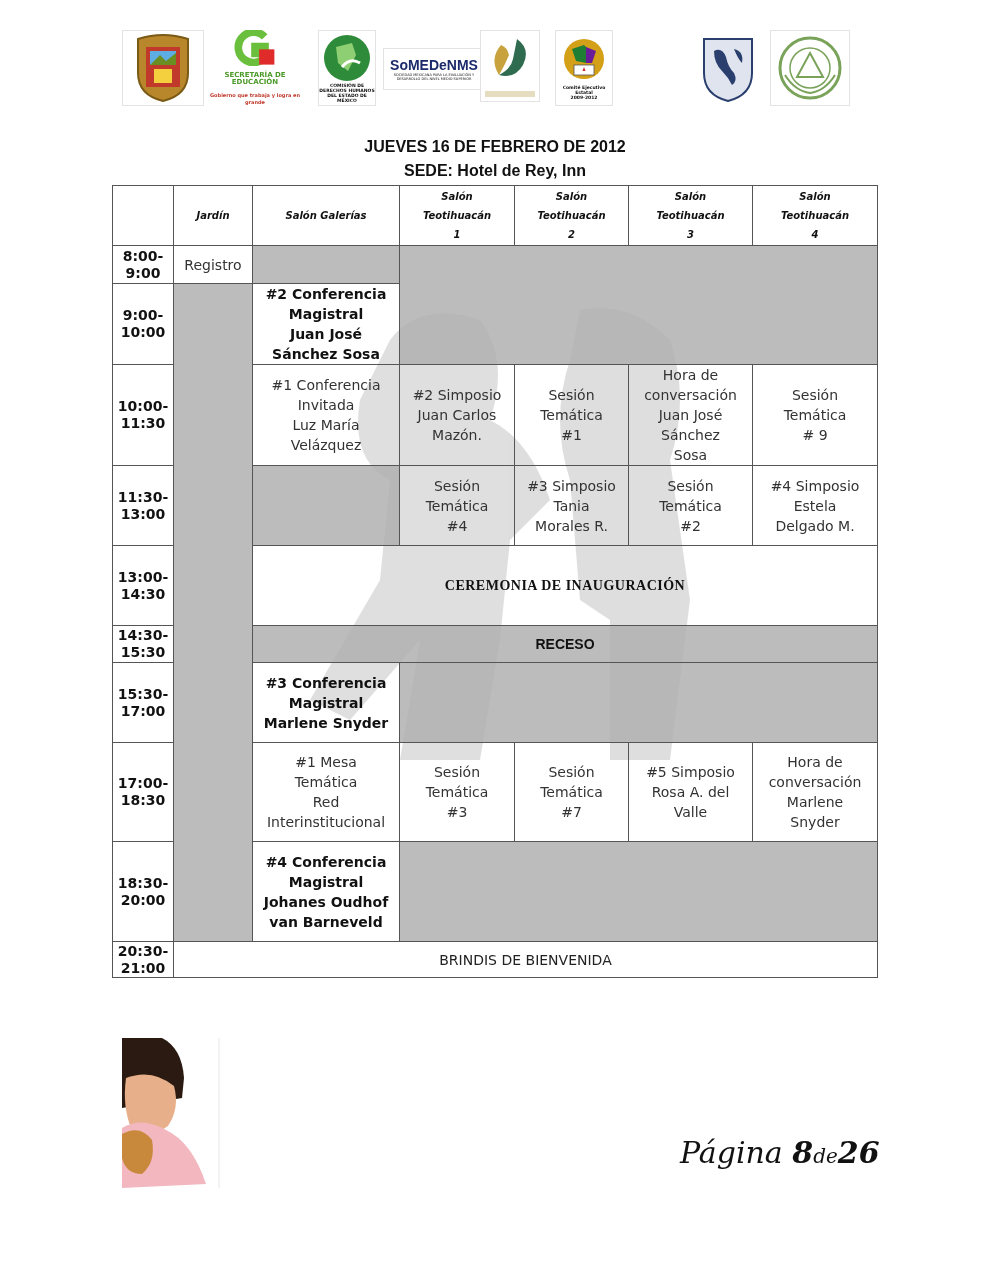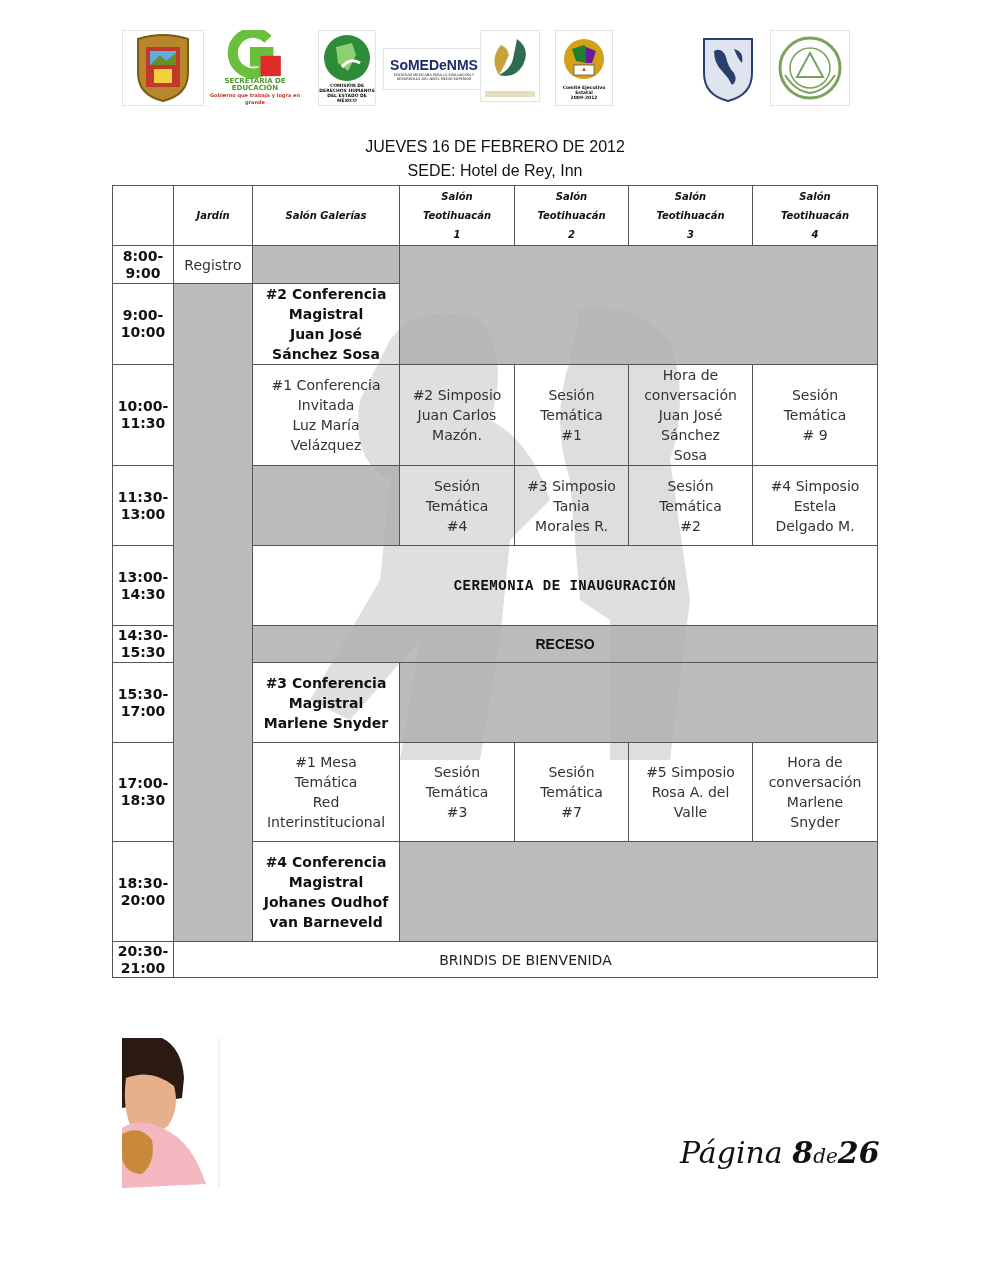--- a/index.html
+++ b/index.html
@@ -2,34 +2,34 @@
 <html><head>
 <meta charset="utf-8">
 <style>
   html, body { margin:0; padding:0; background:#ffffff; }
   body { width:990px; height:1280px; position:relative; font-family:"DejaVu Sans", sans-serif; color:#111; overflow:hidden; }
 
   .logos { position:absolute; top:30px; left:120px; width:735px; height:80px; }
   .logo { position:absolute; top:0; height:76px; border:1px solid #e3e3e3; background:#fff; display:flex; flex-direction:column; align-items:center; justify-content:center; box-sizing:border-box; overflow:hidden; }
   .logo .cap { font-size:6px; line-height:7px; text-align:center; font-weight:bold; }
 
-  .title { position:absolute; left:0; width:990px; text-align:center; font-weight:normal; font-size:16px; font-family:"Liberation Sans", sans-serif; }
+  .title { position:absolute; left:0; width:990px; text-align:center; font-weight:bold; font-size:16px; font-family:"Liberation Sans", sans-serif; }
   .t1 { top:138px; }
   .t2 { top:162px; }
 
   .watermark { position:absolute; left:250px; top:300px; width:560px; height:460px; pointer-events:none; }
 
   table.sched { position:absolute; left:112px; top:185px; border-collapse:collapse; table-layout:fixed; width:765px; font-family:"DejaVu Sans", sans-serif; }
   table.sched td { border:1px solid #555; text-align:center; vertical-align:middle; font-size:14px; line-height:20px; padding:0 2px; box-sizing:border-box; background:transparent; }
   table.sched td.grey { background:rgba(176,176,176,0.85); }
   table.sched td.head { font-weight:bold; font-size:10px; line-height:19px;font-style:italic; }
   table.sched td.time { font-weight:bold; font-size:14px; line-height:17px; }
   table.sched td.bold { font-weight:bold; }
   table.sched td.light { color:#333; font-weight:normal; }
-  .ceremonia { font-size:28px; font-weight:bold; font-family:Liberation Mono, monospace; letter-spacing:0.5px; }
+  .ceremonia { font-size:28px; font-weight:bold; font-family:Liberation Serif, serif; letter-spacing:0.5px; }
   .receso { font-weight:bold; font-size:14px; font-family:"Liberation Sans", sans-serif; }
   .brindis { font-size:14px; color:#222; }
   .pre { white-space:pre-line; }
 
   .child-photo { position:absolute; left:122px; top:1038px; width:98px; height:150px; }
   .pagefoot { position:absolute; left:680px; top:1135px; font-family:"DejaVu Serif", serif; font-style:italic; font-size:30px; color:#111; }
   .pagefoot .num { font-weight:bold; }
   .pagefoot .small { font-size:20px; }
 </style>
 </head>
@@ -38,21 +38,21 @@
 <div class="logos">
   <div class="logo" style="left:2px;width:82px;">
     <svg width="66" height="70" viewBox="0 0 66 70">
       <path d="M8 6 Q33 -2 58 6 L58 40 Q58 62 33 68 Q8 62 8 40 Z" fill="#b8862b" stroke="#7a5a14" stroke-width="2"></path>
       <rect x="16" y="14" width="34" height="40" fill="#c0392b"></rect>
       <rect x="20" y="18" width="26" height="14" fill="#5dade2"></rect>
       <path d="M20 32 L30 22 L36 28 L46 20 L46 32 Z" fill="#6b8e23"></path>
       <rect x="24" y="36" width="18" height="14" fill="#f4d03f"></rect>
     </svg>
   </div>
-  <div class="logo" style="left:86px;width:98px;border:none;">
+  <div class="logo" style="left:86px;width:98px;border:none;gap:6px;">
     <svg width="60" height="52" viewBox="0 0 60 52">
       <path d="M44 10 A22 22 0 1 0 48 34 L30 34 L30 24 L50 24" fill="none" stroke="#6abf3c" stroke-width="11"></path>
       <rect x="36" y="28" width="22" height="22" fill="#e02b2b"></rect>
     </svg>
     <div class="cap" style="color:#4c9a2a;font-size:7px;">SECRETARÍA DE EDUCACIÓN</div>
     <div class="cap" style="color:#c0392b;font-size:5px;">Gobierno que trabaja y logra en grande</div>
   </div>
   <div class="logo" style="left:198px;width:58px;">
     <svg width="50" height="50" viewBox="0 0 50 50">
       <circle cx="25" cy="25" r="23" fill="#2e8b3a"></circle>

